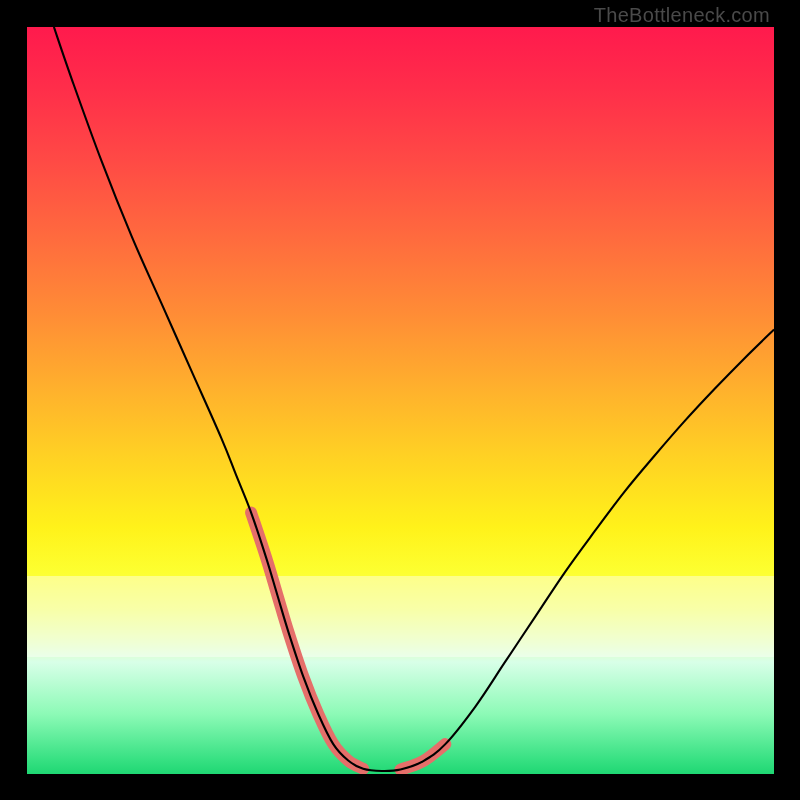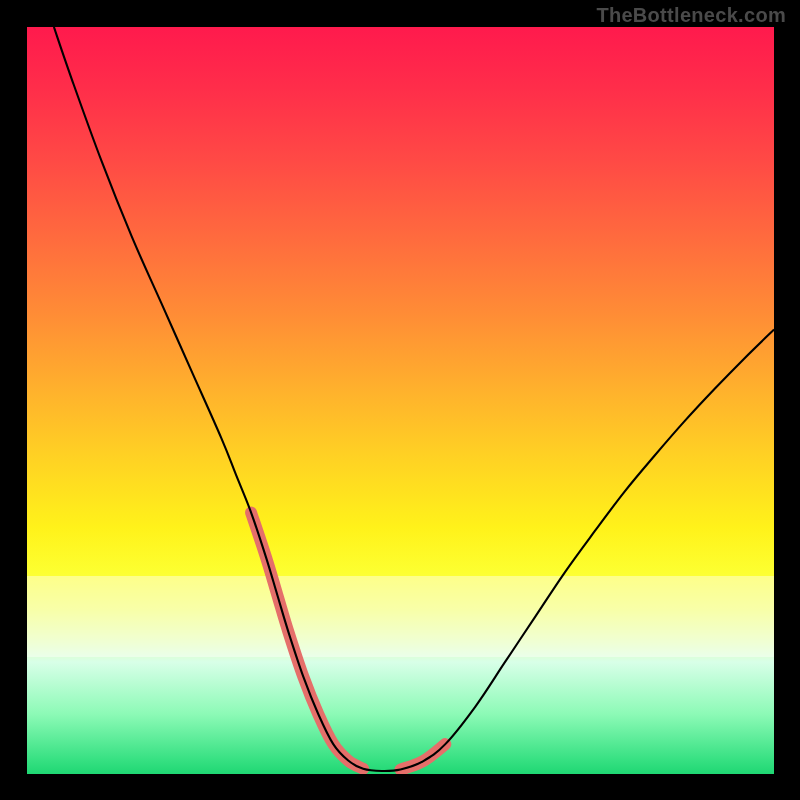--- a/index.html
+++ b/index.html
@@ -41,25 +41,25 @@
   }
   .whiteband {
     position: absolute;
     left: 0;
     right: 0;
     background: rgba(255,255,255,0.42);
   }
   .watermark {
     position: absolute;
     top: 4px;
-    right: 14px;
+    right: 30px;
     color: #4a4a4a;
     font-size: 20px;
     letter-spacing: 0.3px;
-    font-weight: 700;
+    font-weight: 400;
     user-select: none;
   }
   svg.curve {
     position: absolute;
     left: 0;
     top: 0;
   }
 </style>
 </head>
 <body>

